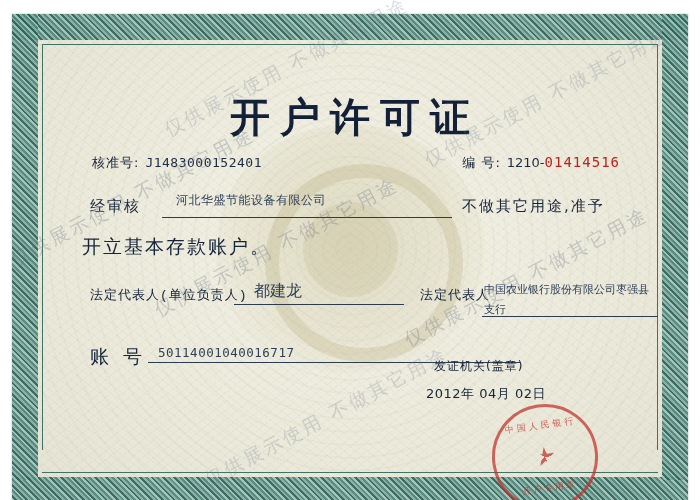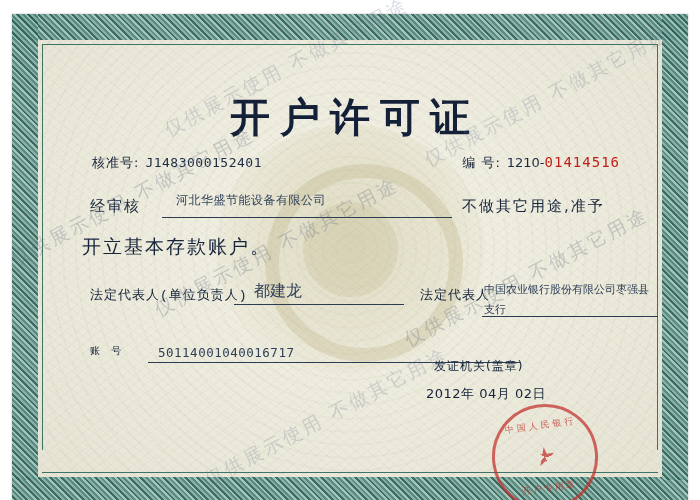--- a/index.html
+++ b/index.html
@@ -264,21 +264,21 @@
   
   #row-account {
     position: absolute;
     left: 40px;
     top: 288px;
     width: 430px;
     height: 26px;
   }
   #account-label {
     position: absolute; left: 0; top: 4px;
-    font-size: 10px; letter-spacing: 4px;
+    font-size: 19px; letter-spacing: 4px;
   }
   #fill-account {
     position: absolute;
     left: 58px;
     top: 0;
     width: 372px;
     height: 22px;
     border-bottom: 1px solid #2a3b52;
   }
   #fill-account .hand {

